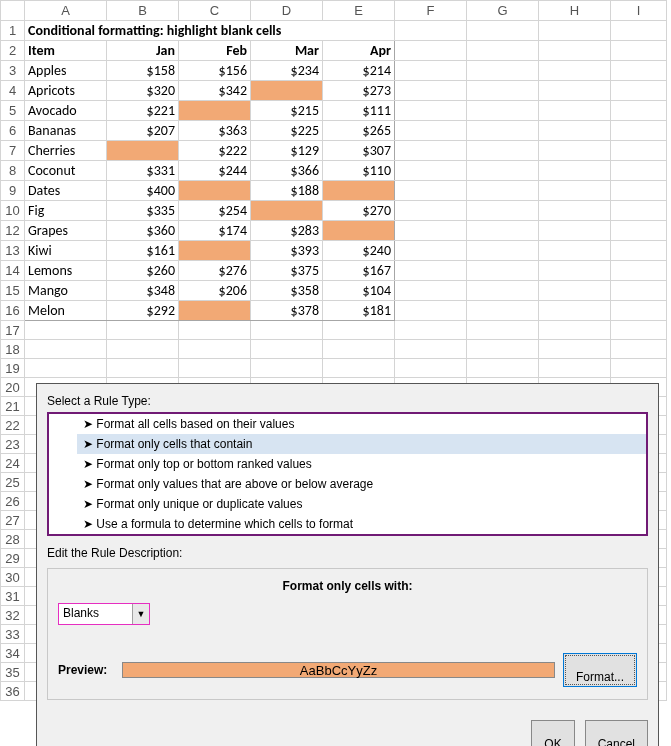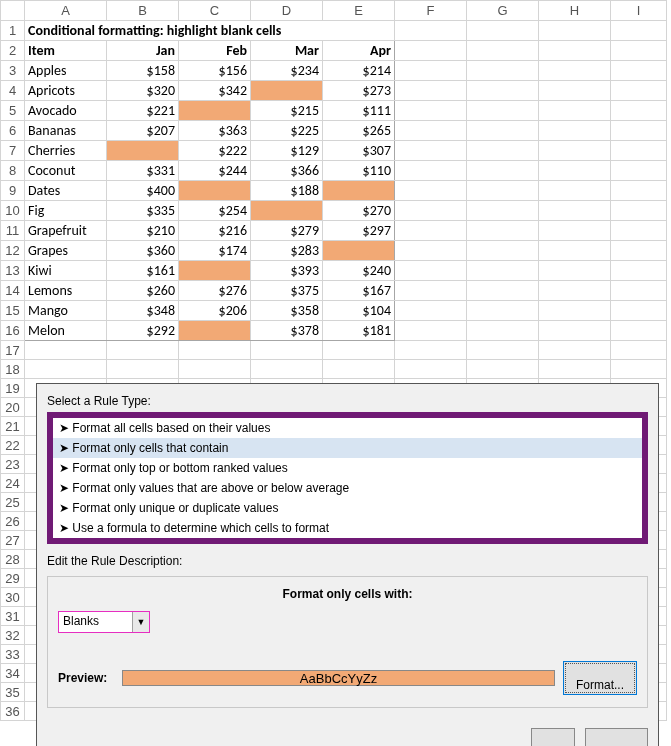--- a/index.html
+++ b/index.html
@@ -72,23 +72,24 @@
     align-items: center;
     justify-content: space-between;
     background: #fff;
     padding: 6px 8px 6px 8px;
     font-size: 12px;
   }
   .dialog-title .controls { display: flex; gap: 16px; align-items: center; }
   .dialog-body { padding: 8px 10px 10px 10px; }
   .section-label { margin: 2px 0 4px 0; font-size: 12px; }
   .rule-list {
-    border: 6px solid #701a75;
+    border: 2px solid #701a75;
     background: #fff;
     font-size: 12px;
+    padding-left: 28px;
   }
   .rule-item {
     padding: 3px 6px;
     cursor: default;
   }
   .rule-item.selected { background: #d7e4f2; }
   .arrow { display: inline-block; width: 10px; }
   .group-box {
     border: 1px solid #c8c8c8;
     margin-top: 8px;
@@ -293,32 +294,20 @@
         <td class="cell"></td>
         <td class="cell"></td>
       </tr>
       <tr>
         <td class="rowhead">10</td>
         <td class="cell left data-border-left">Fig</td>
         <td class="cell right">$335</td>
         <td class="cell right">$254</td>
         <td class="cell right blank-hl"></td>
         <td class="cell right data-border-right">$270</td>
-        <td class="cell"></td>
-        <td class="cell"></td>
-        <td class="cell"></td>
-        <td class="cell"></td>
-      </tr>
-      <tr>
-        <td class="rowhead">11</td>
-        <td class="cell left data-border-left">Grapefruit</td>
-        <td class="cell right">$210</td>
-        <td class="cell right">$216</td>
-        <td class="cell right">$279</td>
-        <td class="cell right data-border-right">$297</td>
         <td class="cell"></td>
         <td class="cell"></td>
         <td class="cell"></td>
         <td class="cell"></td>
       </tr>
       <tr>
         <td class="rowhead">12</td>
         <td class="cell left data-border-left">Grapes</td>
         <td class="cell right">$360</td>
         <td class="cell right">$174</td>

